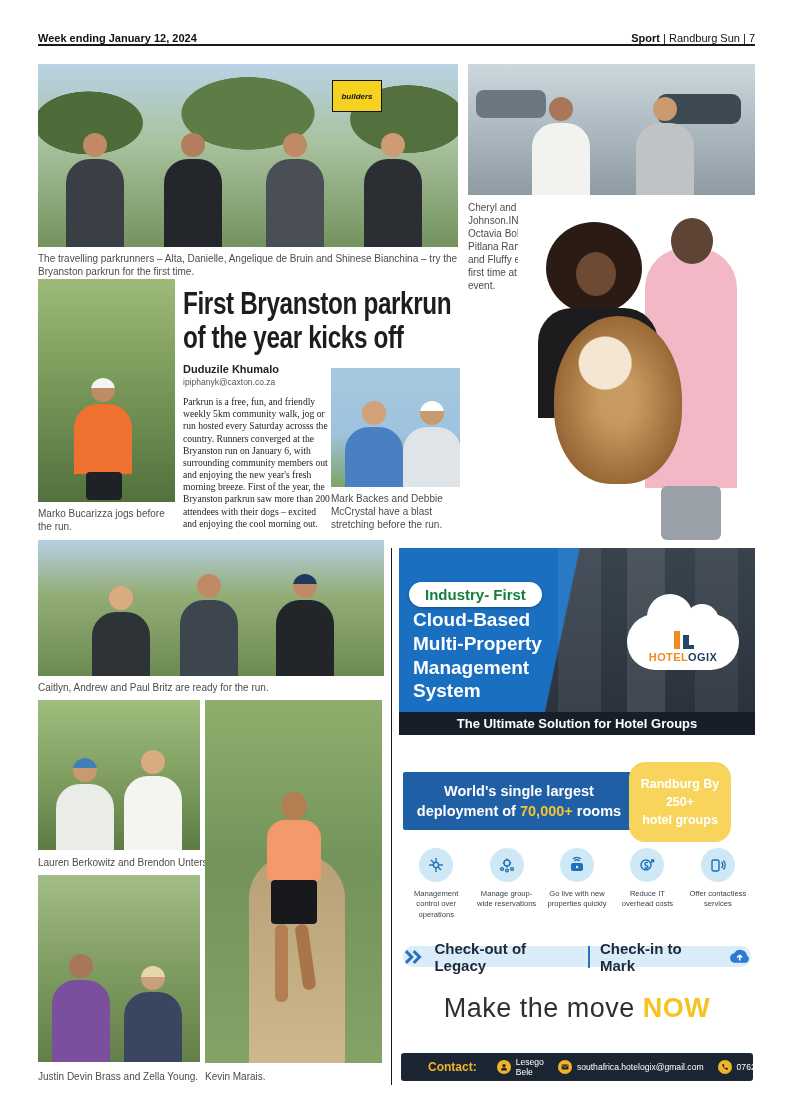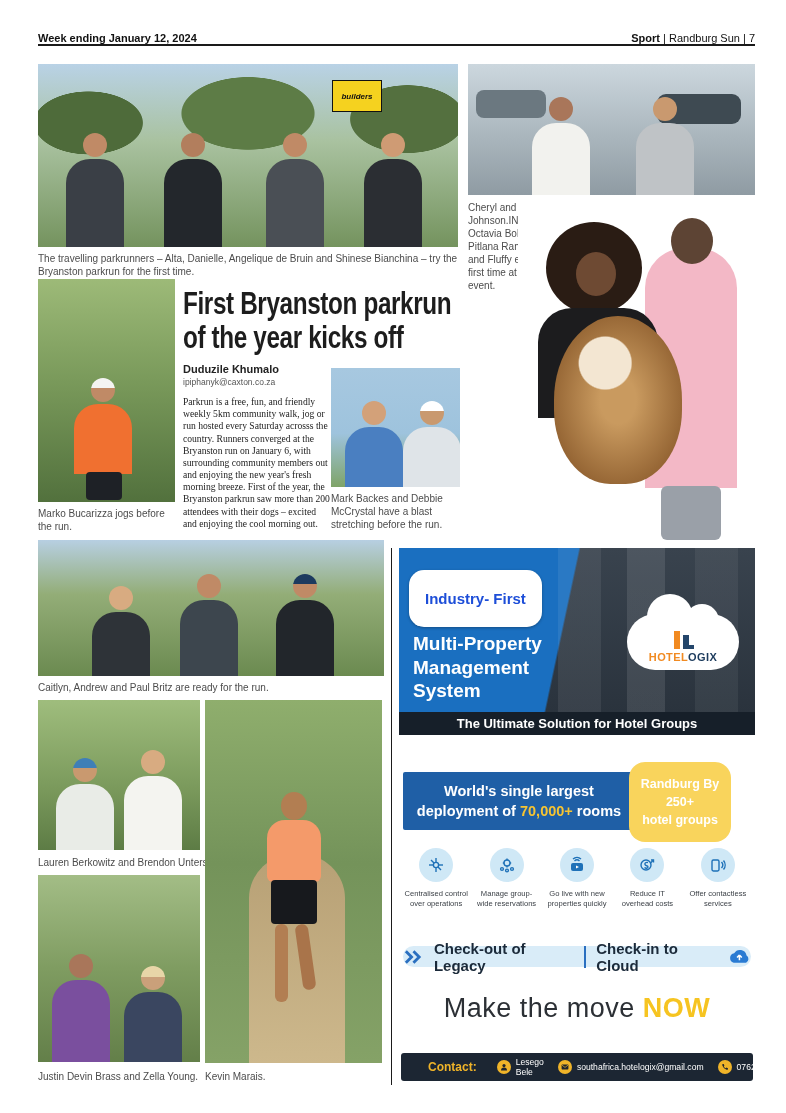--- a/index.html
+++ b/index.html
@@ -24,22 +24,22 @@
   .bymail{position:absolute;font-size:8.5px;color:#555;}
   .bodytxt{position:absolute;font-family:"Liberation Serif",serif;font-size:9.6px;line-height:1.27;color:#222;width:148px;}
   .vrule{position:absolute;width:1px;background:#1b1b1b;}
   
   .ad{position:absolute;left:399px;top:548px;width:356px;height:538px;}
   .hero{position:absolute;left:0;top:0;right:0;height:164px;overflow:hidden;
         background:linear-gradient(102deg,#1a6fc0 0%,#1a6fc0 46%,rgba(26,111,192,0) 46.5%),
                    linear-gradient(#39434e,#2a333d);}
   .herobldg{position:absolute;right:0;top:0;width:60%;height:100%;
         background:linear-gradient(90deg,transparent 0 8%,rgba(255,255,255,.07) 8% 28%,transparent 28% 40%,rgba(255,255,255,.10) 40% 58%,transparent 58% 72%,rgba(255,255,255,.06) 72% 92%,transparent 92%);}
-  .adbadge{position:absolute;left:10px;top:22px;background:#fff;border-radius:15px;padding:20px 16px;
-        font-weight:bold;font-size:15px;color:#1d4ed8;box-shadow:0 1px 3px rgba(0,0,0,.3);}
+  .adbadge{position:absolute;left:10px;top:34px;background:#fff;border-radius:15px;padding:4px 16px;
+        font-weight:bold;font-size:15px;color:#15803d;box-shadow:0 1px 3px rgba(0,0,0,.3);}
   .adhead{position:absolute;left:14px;top:60px;color:#fff;font-weight:bold;font-size:19px;line-height:1.25;white-space:pre-line;}
   .cloud{position:absolute;left:228px;top:66px;width:112px;height:56px;background:#fff;border-radius:30px;
          display:flex;flex-direction:column;align-items:center;justify-content:flex-end;padding-bottom:7px;box-sizing:border-box;}
   .cloud:before{content:'';position:absolute;top:-20px;left:20px;width:46px;height:46px;background:#fff;border-radius:50%;}
   .cloud:after{content:'';position:absolute;top:-10px;left:58px;width:34px;height:34px;background:#fff;border-radius:50%;}
   .lmark{position:relative;z-index:2;width:22px;height:18px;margin-bottom:2px;}
   .lmark i{position:absolute;display:block;}
   .ltext{position:relative;z-index:2;font-weight:bold;font-size:11px;letter-spacing:.4px;}
   .ltext .p1{color:#f18a21;} .ltext .p2{color:#1b3a5c;}
   .tagbar{position:absolute;left:0;top:164px;right:0;height:23px;background:#161f29;color:#fff;
@@ -247,21 +247,21 @@
                 <circle cx="9" cy="9" r="2.6"></circle>
                 <line x1="9" y1="6.4" x2="9" y2="2"></line>
                 <line x1="9" y1="11.6" x2="9" y2="16"></line>
                 <line x1="6.4" y1="9" x2="2" y2="9"></line>
                 <line x1="11.6" y1="9" x2="16" y2="9"></line>
                 <line x1="7" y1="7" x2="4" y2="4"></line>
                 <line x1="11" y1="11" x2="14" y2="14"></line>
               </g>
             </svg>
           </span>
-        <span class="flabel">Centralised control over operations</span>
+        <span class="flabel">Management control over operations</span>
       </div>
       <div class="feat">
         <span class="fcirc">
           <svg width="18" height="18" viewBox="0 0 18 18">
               <g stroke="#1e71b8" stroke-width="1.4" fill="none">
                 <circle cx="9" cy="7" r="3"></circle>
                 <line x1="9" y1="2.5" x2="9" y2="4"></line>
                 <line x1="9" y1="10" x2="9" y2="11.5"></line>
                 <line x1="4.8" y1="7" x2="6.2" y2="7"></line>
                 <line x1="11.8" y1="7" x2="13.2" y2="7"></line>
@@ -313,21 +313,21 @@
 
     <div class="checkpill">
       <svg width="22" height="16" viewBox="0 0 22 16">
           <g stroke="#2a6fc0" stroke-width="3" fill="none">
             <path d="M3 2 L9 8 L3 14"></path>
             <path d="M11 2 L17 8 L11 14"></path>
           </g>
         </svg>
       <span>Check-out of Legacy</span>
       <span class="pdiv"></span>
-      <span>Check-in to Cloud</span>
+      <span>Check-in to Mark</span>
       <svg width="24" height="17" viewBox="0 0 24 17">
           <path d="M6 15 A5 5 0 0 1 6.5 5.2 A7 7 0 0 1 19.5 7.5 A4.3 4.3 0 0 1 19 15 Z" fill="#2a7bd3"></path>
           <path d="M12 12.5 L12 7.5 M12 7 L9.5 9.6 M12 7 L14.5 9.6" stroke="#fff" stroke-width="1.6" fill="none"></path>
         </svg>
     </div>
 
     <div class="cta">
       <span>Make the move </span><span class="yl">NOW</span>
     </div>
 

